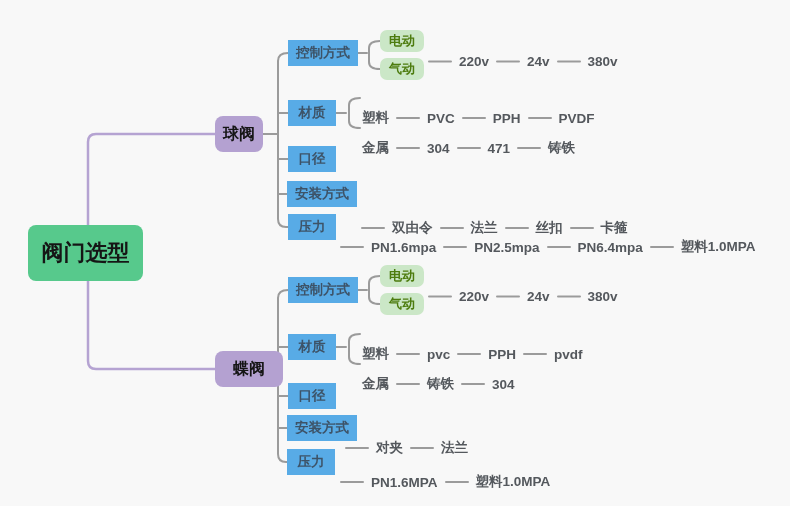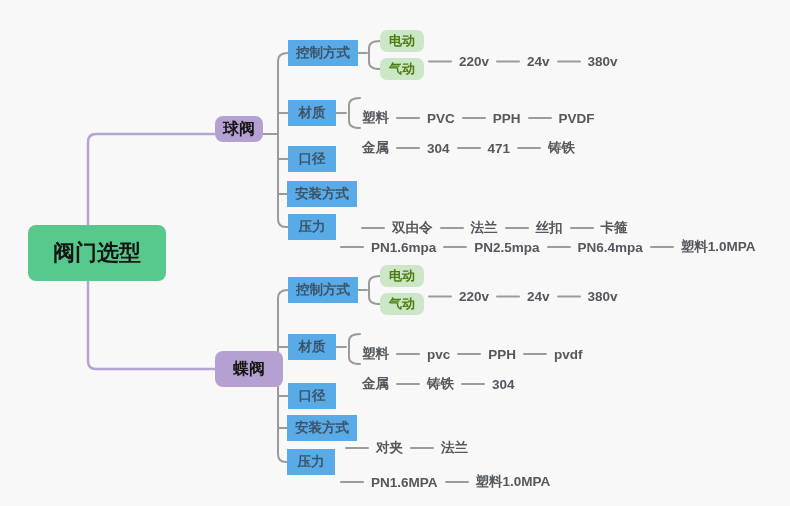--- a/index.html
+++ b/index.html
@@ -86,23 +86,23 @@
     <path class="g" d="M336 113 L346 113"></path>
     <path class="g" d="M360 98 Q349 98 349 105 L349 121 Q349 128 360 128"></path>
 
     <path class="g" d="M358 290 L367 290"></path>
     <path class="g" d="M380 276 Q369 276 369 283 L369 297 Q369 304 380 304"></path>
 
     <path class="g" d="M336 347 L346 347"></path>
     <path class="g" d="M360 334 Q349 334 349 341 L349 357 Q349 364 360 364"></path>
   </svg>
 
-  <div class="node root" style="left:28px;top:225px;width:138px;height:56px">阀门选型</div>
-
-  <div class="node branch" style="left:215px;top:116px;width:48px;height:26px">球阀</div>
+  <div class="node root" style="left:28px;top:225px;width:115px;height:56px">阀门选型</div>
+
+  <div class="node branch" style="left:215px;top:116px;width:48px;height:36px">球阀</div>
 
   <div class="node topic" style="left:288px;top:40px;width:70px;height:26px">控制方式</div>
   <div class="node subtopic" style="left:380px;top:30px;width:44px;height:22px">电动</div>
   <div class="row" style="left:428px;top:41px">
     <span class="hline"></span>
     <span class="leaf">220v</span>
     <span class="hline"></span>
     <span class="leaf">24v</span>
     <span class="hline"></span>
     <span class="leaf">380v</span>

